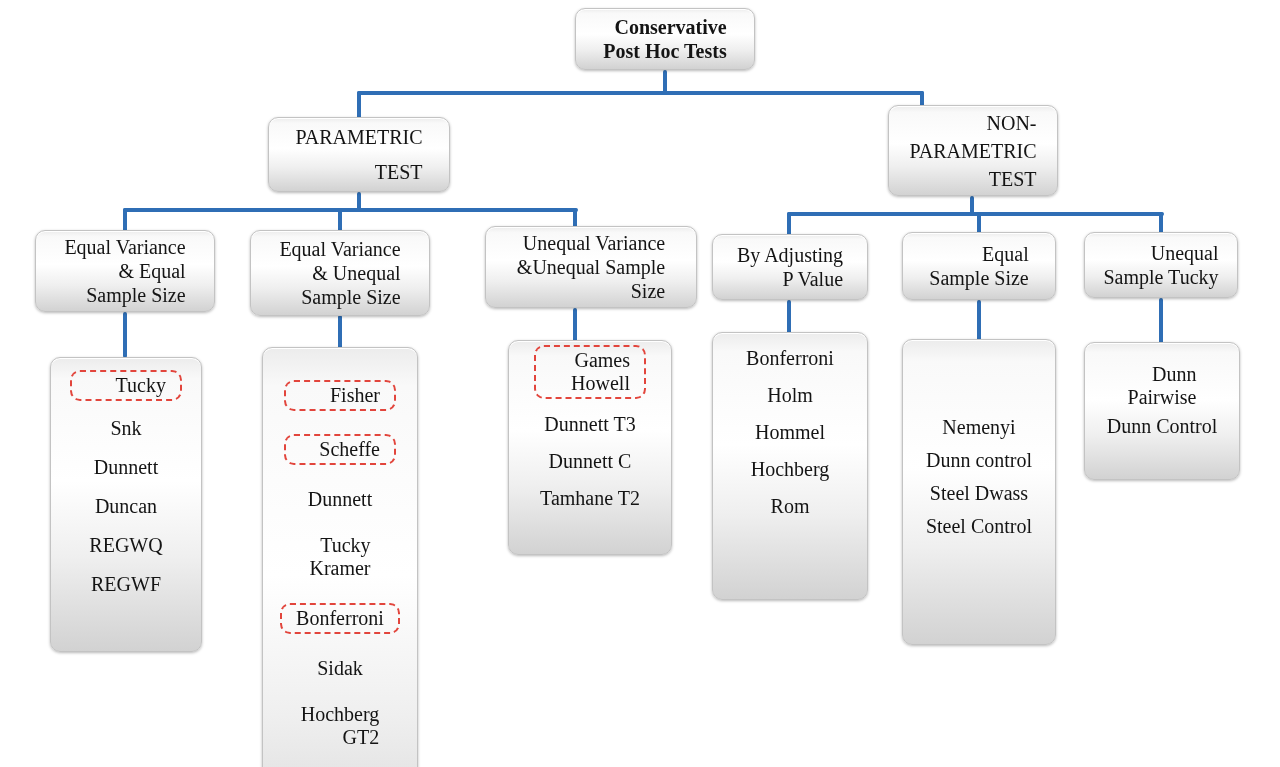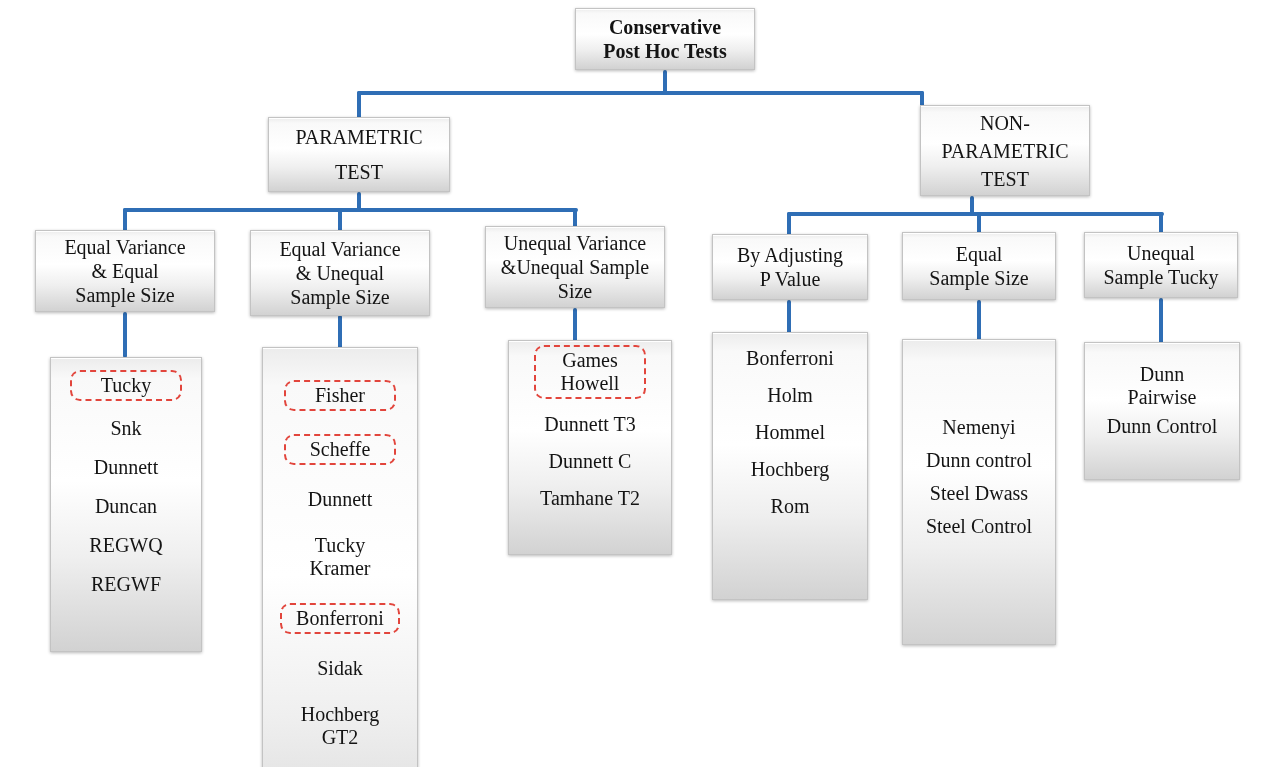--- a/index.html
+++ b/index.html
@@ -4,29 +4,29 @@
 <style>
   * { margin:0; padding:0; box-sizing:border-box; }
   html,body { background:#ffffff; }
   #canvas {
     position:relative; width:1280px; height:767px; background:#ffffff;
     font-family:"Liberation Serif","DejaVu Serif",serif; color:#141414; overflow:hidden;
   }
   .line { position:absolute; background:var(--connector,#2f6eb5); border-radius:2px; }
   .box {
     position:absolute; display:flex; align-items:center; justify-content:center;
-    text-align:center; white-space:pre-line;
+    text-align:right; white-space:pre-line;
     background:linear-gradient(180deg,#ececec 0%,#f9f9f9 7%,#ffffff 42%,#efefef 68%,#d2d2d2 100%);
-    border:1px solid #c3c3c3; border-radius:0;
+    border:1px solid #c3c3c3; border-radius:10px;
     box-shadow:0 1px 3px rgba(0,0,0,.28), inset 0 1px 0 #ffffff;
     font-size:20px; line-height:1.2;
   }
   .root-box { font-weight:bold; }
   .lvl1a { line-height:1.75; }
-  .lvl1b { line-height:1.4;margin-left:32px; }
+  .lvl1b { line-height:1.4; }
   .leaf { flex-direction:column; justify-content:flex-start; }
   .test { white-space:pre-line; font-size:20px; line-height:1.15; }
   .hl {
     border:2px dashed var(--hl,#e2453c); border-radius:10px;
     padding:2px 14px; min-width:112px;
   }
 </style>
 </head>
 <body>
 
@@ -74,21 +74,21 @@
   <div class="box" style="left:35px;top:230px;width:180px;height:82px">
     <span>Equal Variance
 &amp; Equal
 Sample Size</span>
   </div>
   <div class="box" style="left:250px;top:230px;width:180px;height:86px">
     <span>Equal Variance
 &amp; Unequal
 Sample Size</span>
   </div>
-  <div class="box" style="left:485px;top:226px;width:180px;height:82px">
+  <div class="box" style="left:485px;top:226px;width:212px;height:82px">
     <span>Unequal Variance
 &amp;Unequal Sample
 Size</span>
   </div>
 
   <div class="box" style="left:712px;top:234px;width:156px;height:66px">
     <span>By Adjusting
 P Value</span>
   </div>
   <div class="box" style="left:902px;top:232px;width:154px;height:68px">

